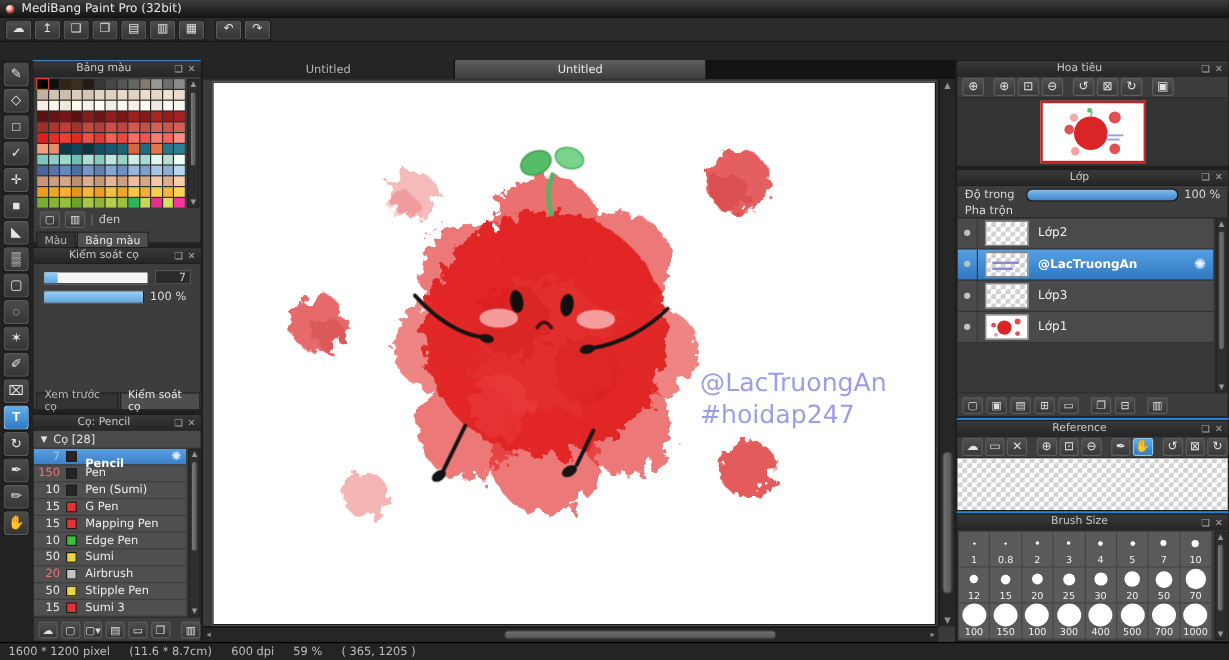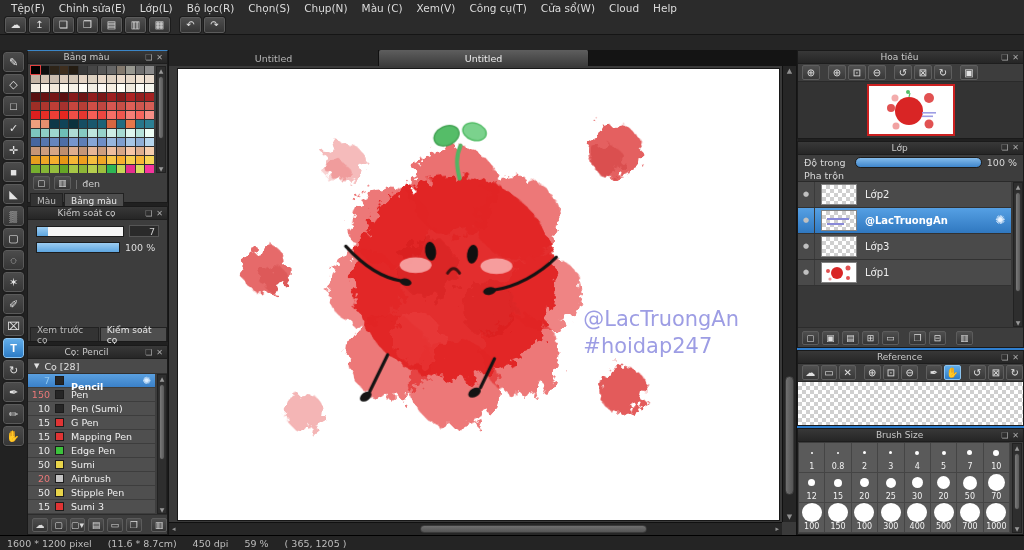--- a/index.html
+++ b/index.html
@@ -118,35 +118,25 @@
   .bs-num { font-size:8px; color:#f2f2f2; line-height:9px; }
   
   .statusbar { position:absolute; left:0; right:0; bottom:0; height:15px; background:#242424; border-top:1px solid #000; display:flex; align-items:center; gap:16px; padding-left:7px; font-size:9.5px; color:#bdbdbd; }
   svg text { font-family:"DejaVu Sans","Liberation Sans",sans-serif; }
 </style>
 </head>
 <body>
 
 <div class="app">
 
-
-  <div class="menubar">
-      <div class="menu-item">Tệp(F)</div>
-      <div class="menu-item">Chỉnh sửa(E)</div>
-      <div class="menu-item">Lớp(L)</div>
-      <div class="menu-item">Bộ lọc(R)</div>
-      <div class="menu-item">Chọn(S)</div>
-      <div class="menu-item">Chụp(N)</div>
-      <div class="menu-item">Màu (C)</div>
-      <div class="menu-item">Xem(V)</div>
-      <div class="menu-item">Công cụ(T)</div>
-      <div class="menu-item">Cửa sổ(W)</div>
-      <div class="menu-item">Cloud</div>
-      <div class="menu-item">Help</div>
-    </div>
+  <div class="titlebar">
+    <span class="appicon"></span>
+    <span>MediBang Paint Pro (32bit)</span>
+  </div>
+
 
   <div class="toolbar">
       <button class="tbtn"><span>☁</span></button>
       <button class="tbtn"><span>↥</span></button>
       <button class="tbtn"><span>❑</span></button>
       <button class="tbtn"><span>❒</span></button>
       <button class="tbtn"><span>▤</span></button>
       <button class="tbtn"><span>▥</span></button>
       <button class="tbtn"><span>▦</span></button>
       <span class="igap"></span>
@@ -795,17 +785,17 @@
             <span class="arr" style="bottom:0">▼</span>
           </div>
         </div>
       </div>
     </div>
   </div>
 
   <div class="statusbar">
     <span>1600 * 1200 pixel</span>
     <span>(11.6 * 8.7cm)</span>
-    <span>450 dpi</span>
+    <span>600 dpi</span>
     <span>59 %</span>
     <span>( 365, 1205 )</span>
   </div>
 </div>
 
 </body></html>

